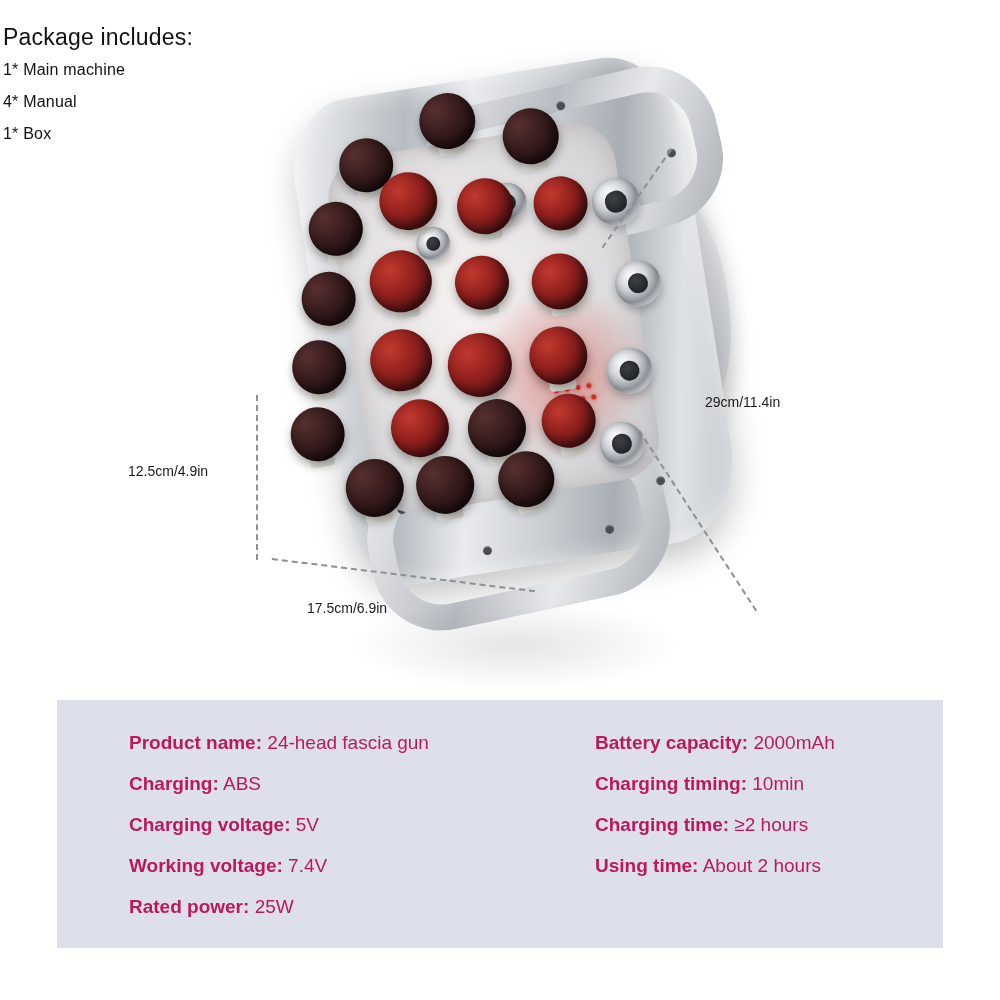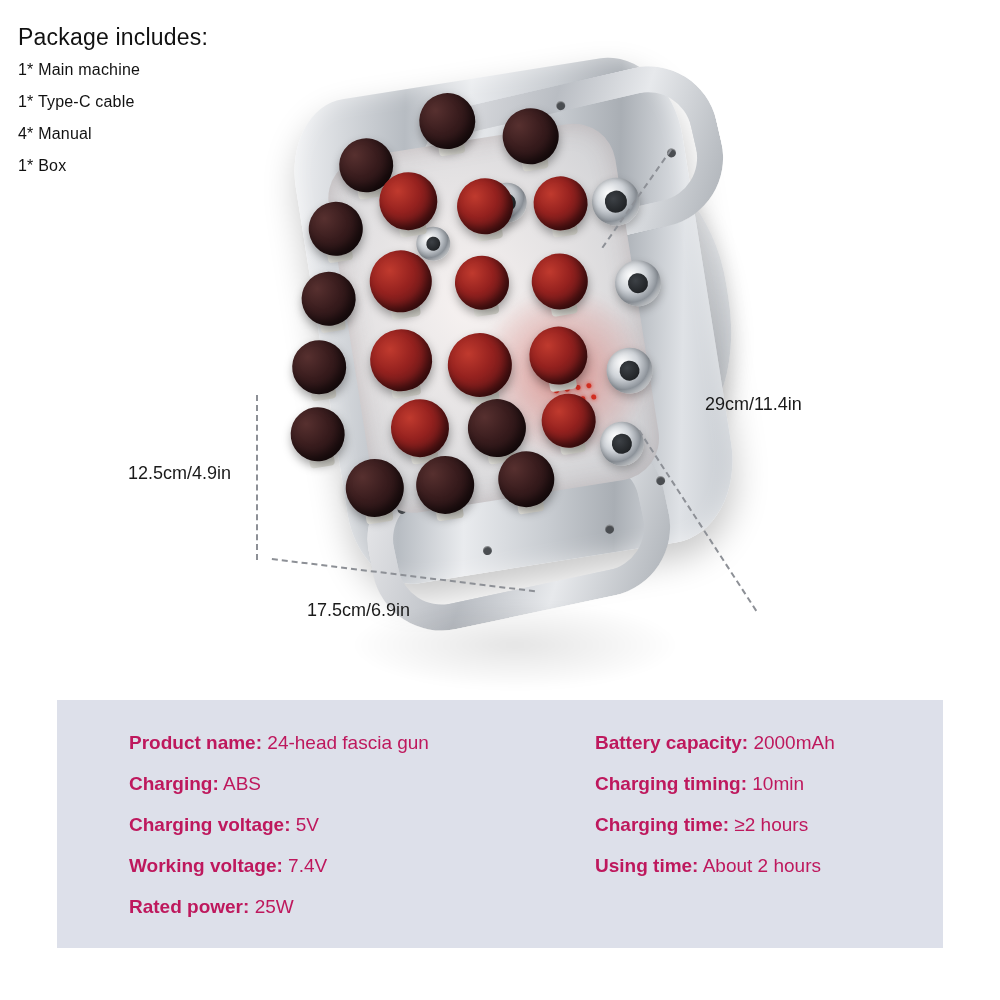--- a/index.html
+++ b/index.html
@@ -12,21 +12,21 @@
     background: #ffffff;
     font-family: "Liberation Sans", sans-serif;
     color: #1a1a1a;
     position: relative;
     overflow: hidden;
   }
 
   
   #package-list {
     position: absolute;
-    left: 18px;
+    left: 3px;
     top: 20px;
     width: 300px;
   }
   #package-list .pkg-title {
     font-size: 23px;
     line-height: 34px;
     letter-spacing: .2px;
     color: #111;
   }
   #package-list .pkg-item {
@@ -189,21 +189,21 @@
   }
 
   
   .dim-line {
     position: absolute;
     border-top: 2px dashed #8d9096;
     transform-origin: 0 0;
   }
   .dim-label {
     position: absolute;
-    font-size: 18px;
+    font-size: 14px;
     color: #1a1a1a;
     white-space: nowrap;
   }
 
   
   #spec-panel {
     position: absolute;
     left: 57px;
     top: 700px;
     width: 886px;
@@ -224,21 +224,20 @@
   }
   .spec-row .k { font-weight: bold; }
   .spec-row .v { font-weight: normal; }
 </style>
 </head>
 <body>
 
 <div id="package-list">
   <div class="pkg-title">Package includes:</div>
   <div class="pkg-item">1* Main machine</div>
-  <div class="pkg-item">1* Type-C cable</div>
   <div class="pkg-item">4* Manual</div>
   <div class="pkg-item">1* Box</div>
 </div>
 
 <div id="product-figure">
 
   <div class="device-wrap">
 
     <div class="body-bulge"></div>
     <div class="body-shell"></div>

